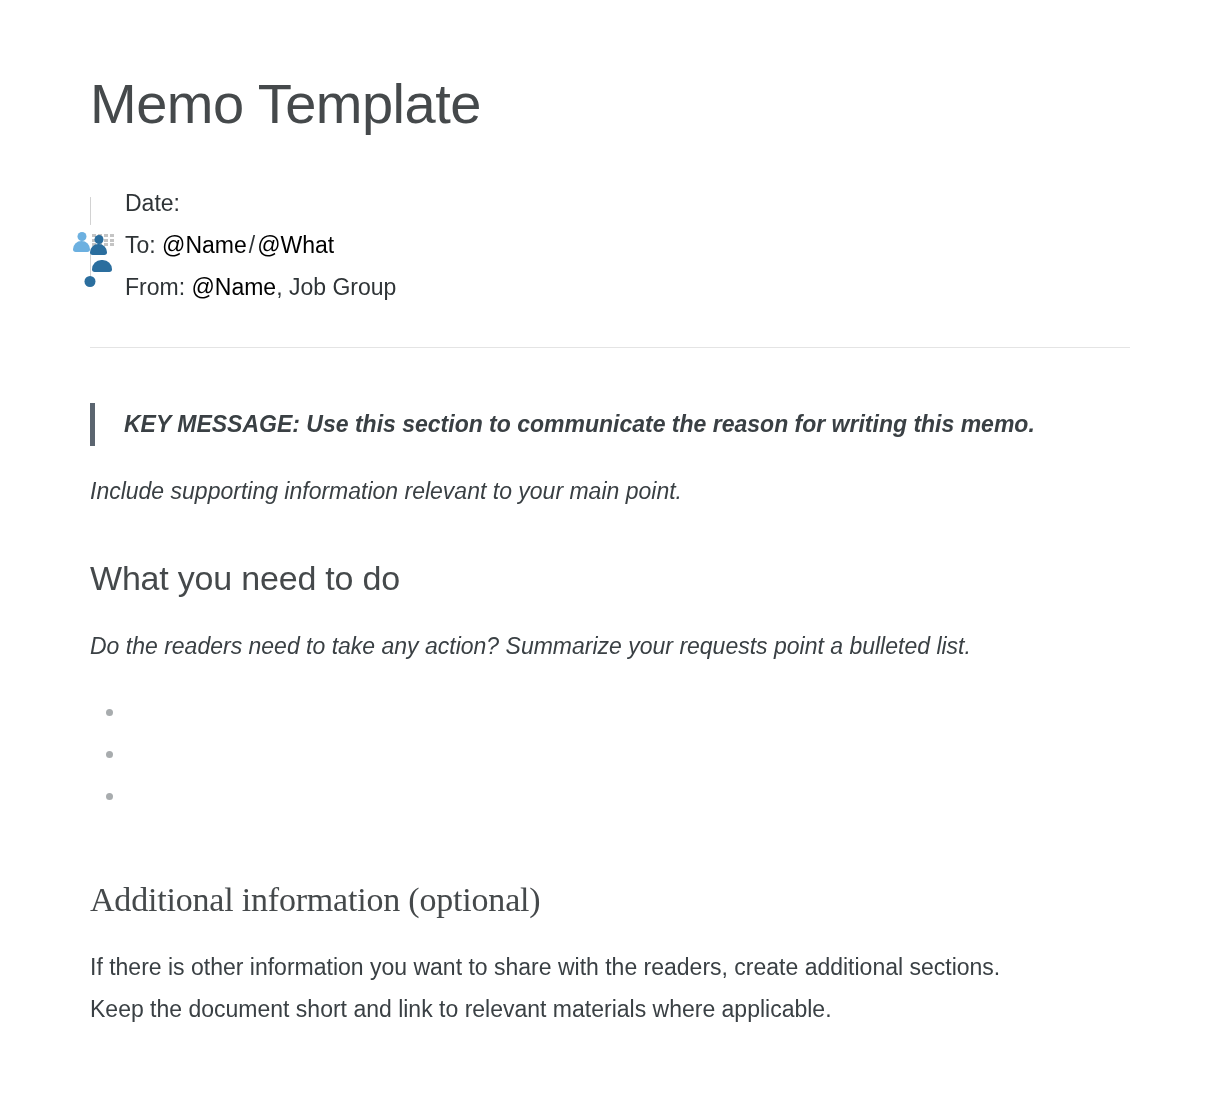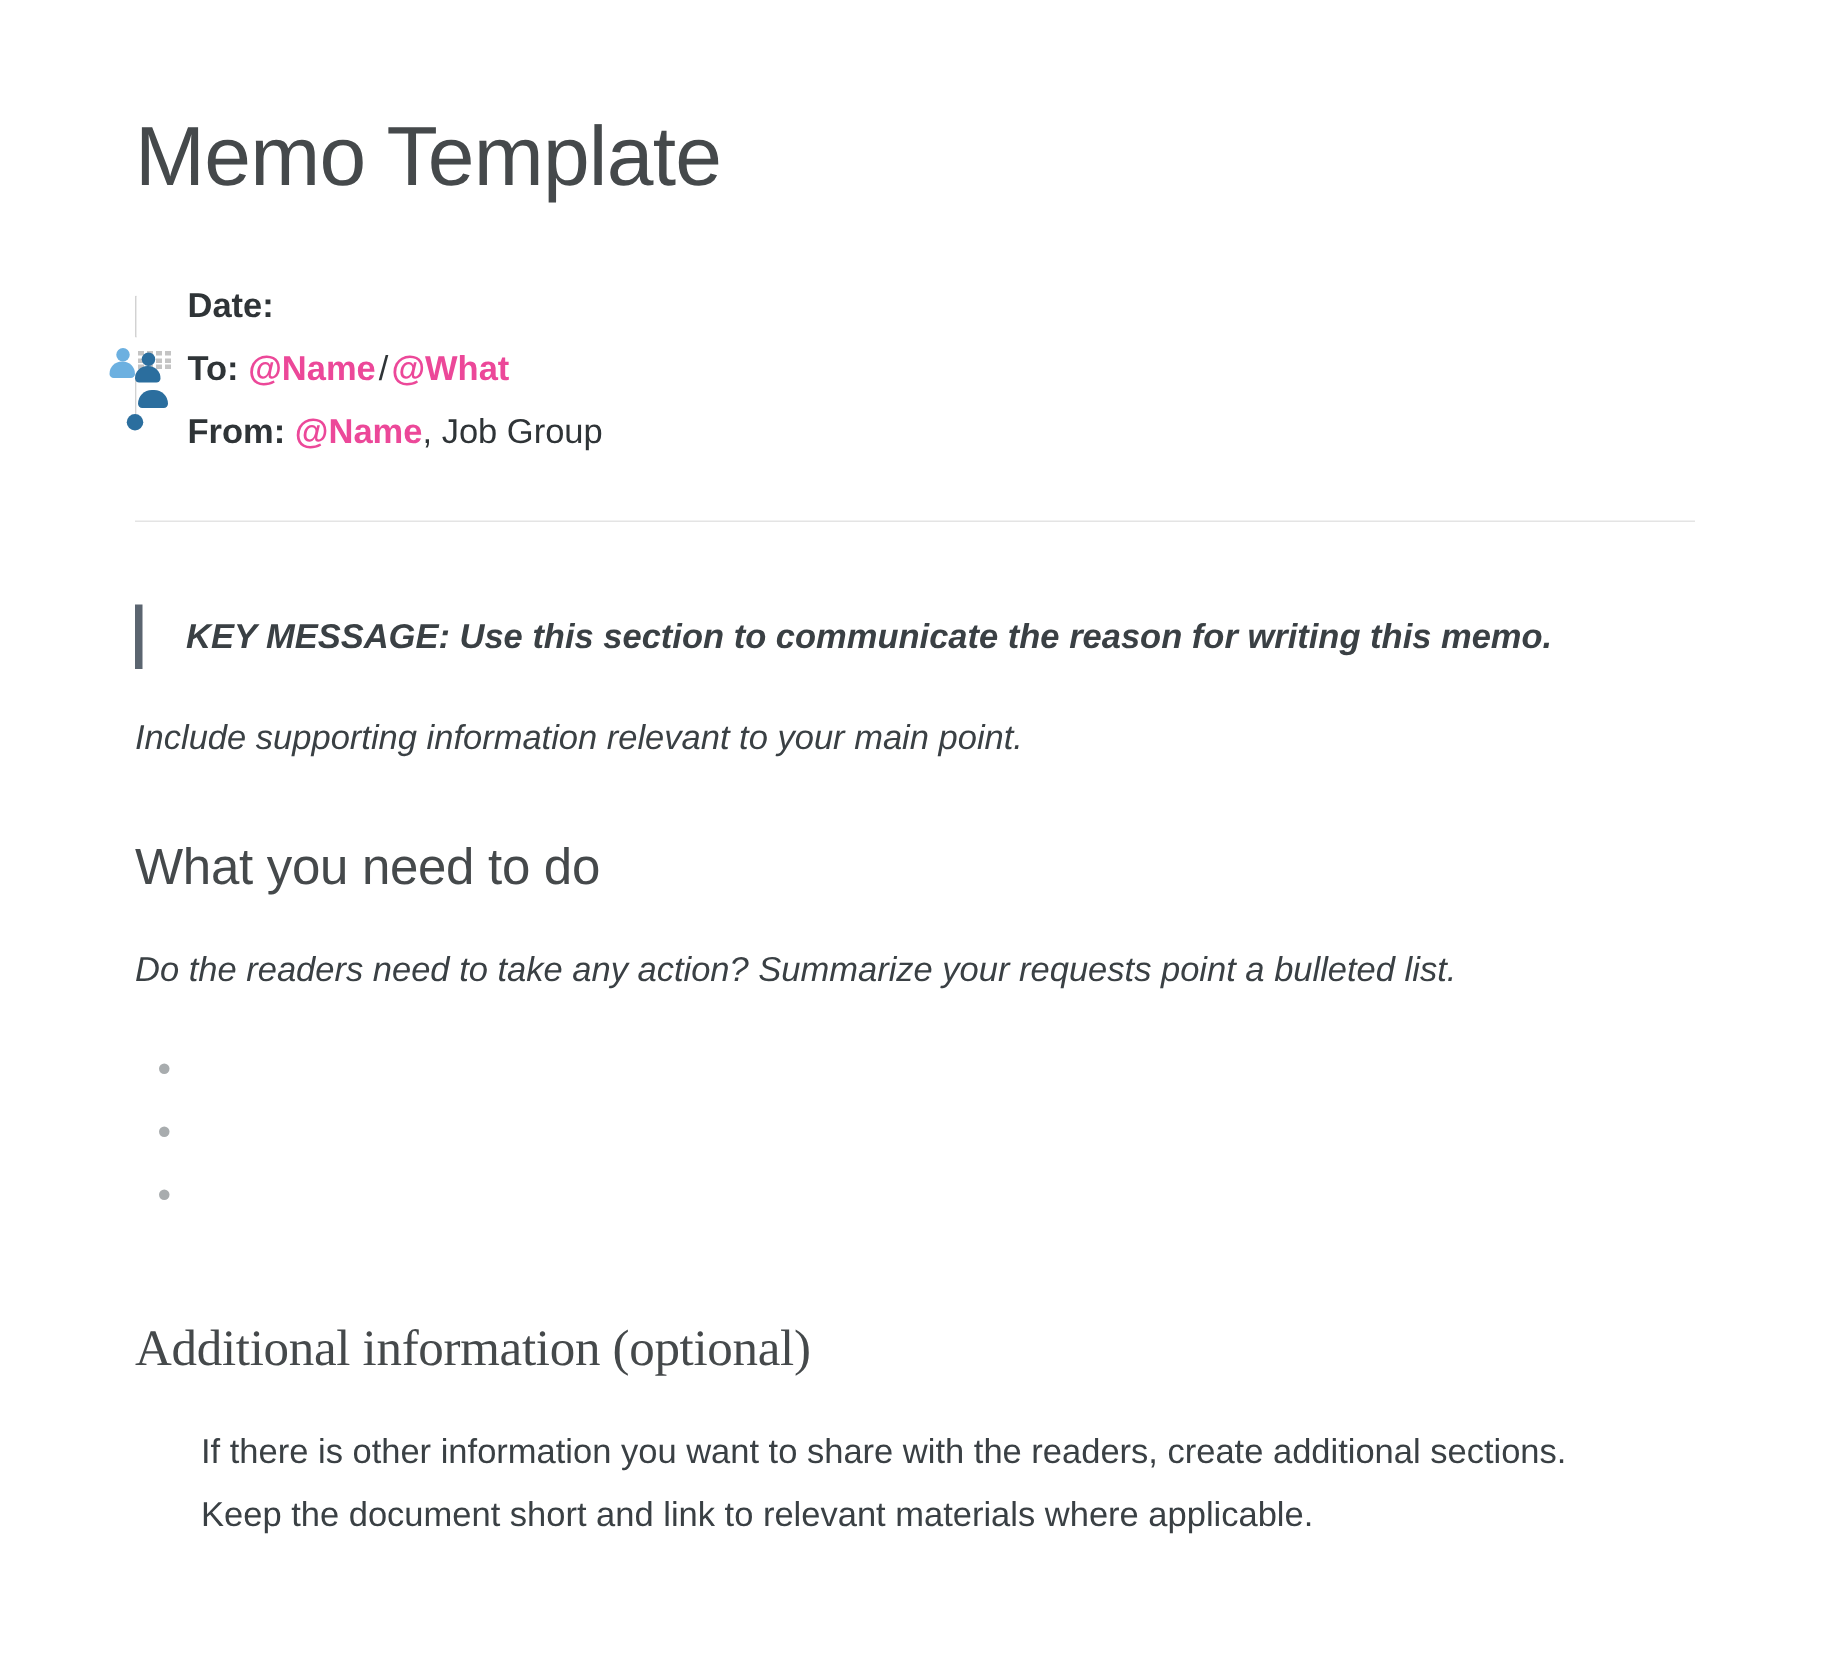--- a/index.html
+++ b/index.html
@@ -47,26 +47,25 @@
   }
   .meta-icon {
     width: 26px;
     height: 26px;
     margin-right: 9px;
     flex: 0 0 26px;
     position: relative;
     display: inline-block;
   }
   .meta-label {
-    font-weight: 700;
+    font-weight: 400;
     color: #2f3437;
   }
   .mention {
-    color: #ec4899;
-    font-weight: bold;
+    color: #000000;
   }
   .meta-plain {
     color: #2f3437;
   }
   .sep {
     color: #2f3437;
     padding: 0 2px;
   }
 
   
@@ -235,21 +234,20 @@
     left: 16px;
     top: 19px;
     width: 7px;
     height: 7px;
     border-radius: 50%;
     background: #a8acae;
   }
 
   .para-block {
     margin-top: 26px;
-    margin-left: 44px;
   }
 </style>
 </head>
 <body>
 
 <div class="page">
 
   <h1 class="doc-title">Memo Template</h1>
 
   <div class="meta">

